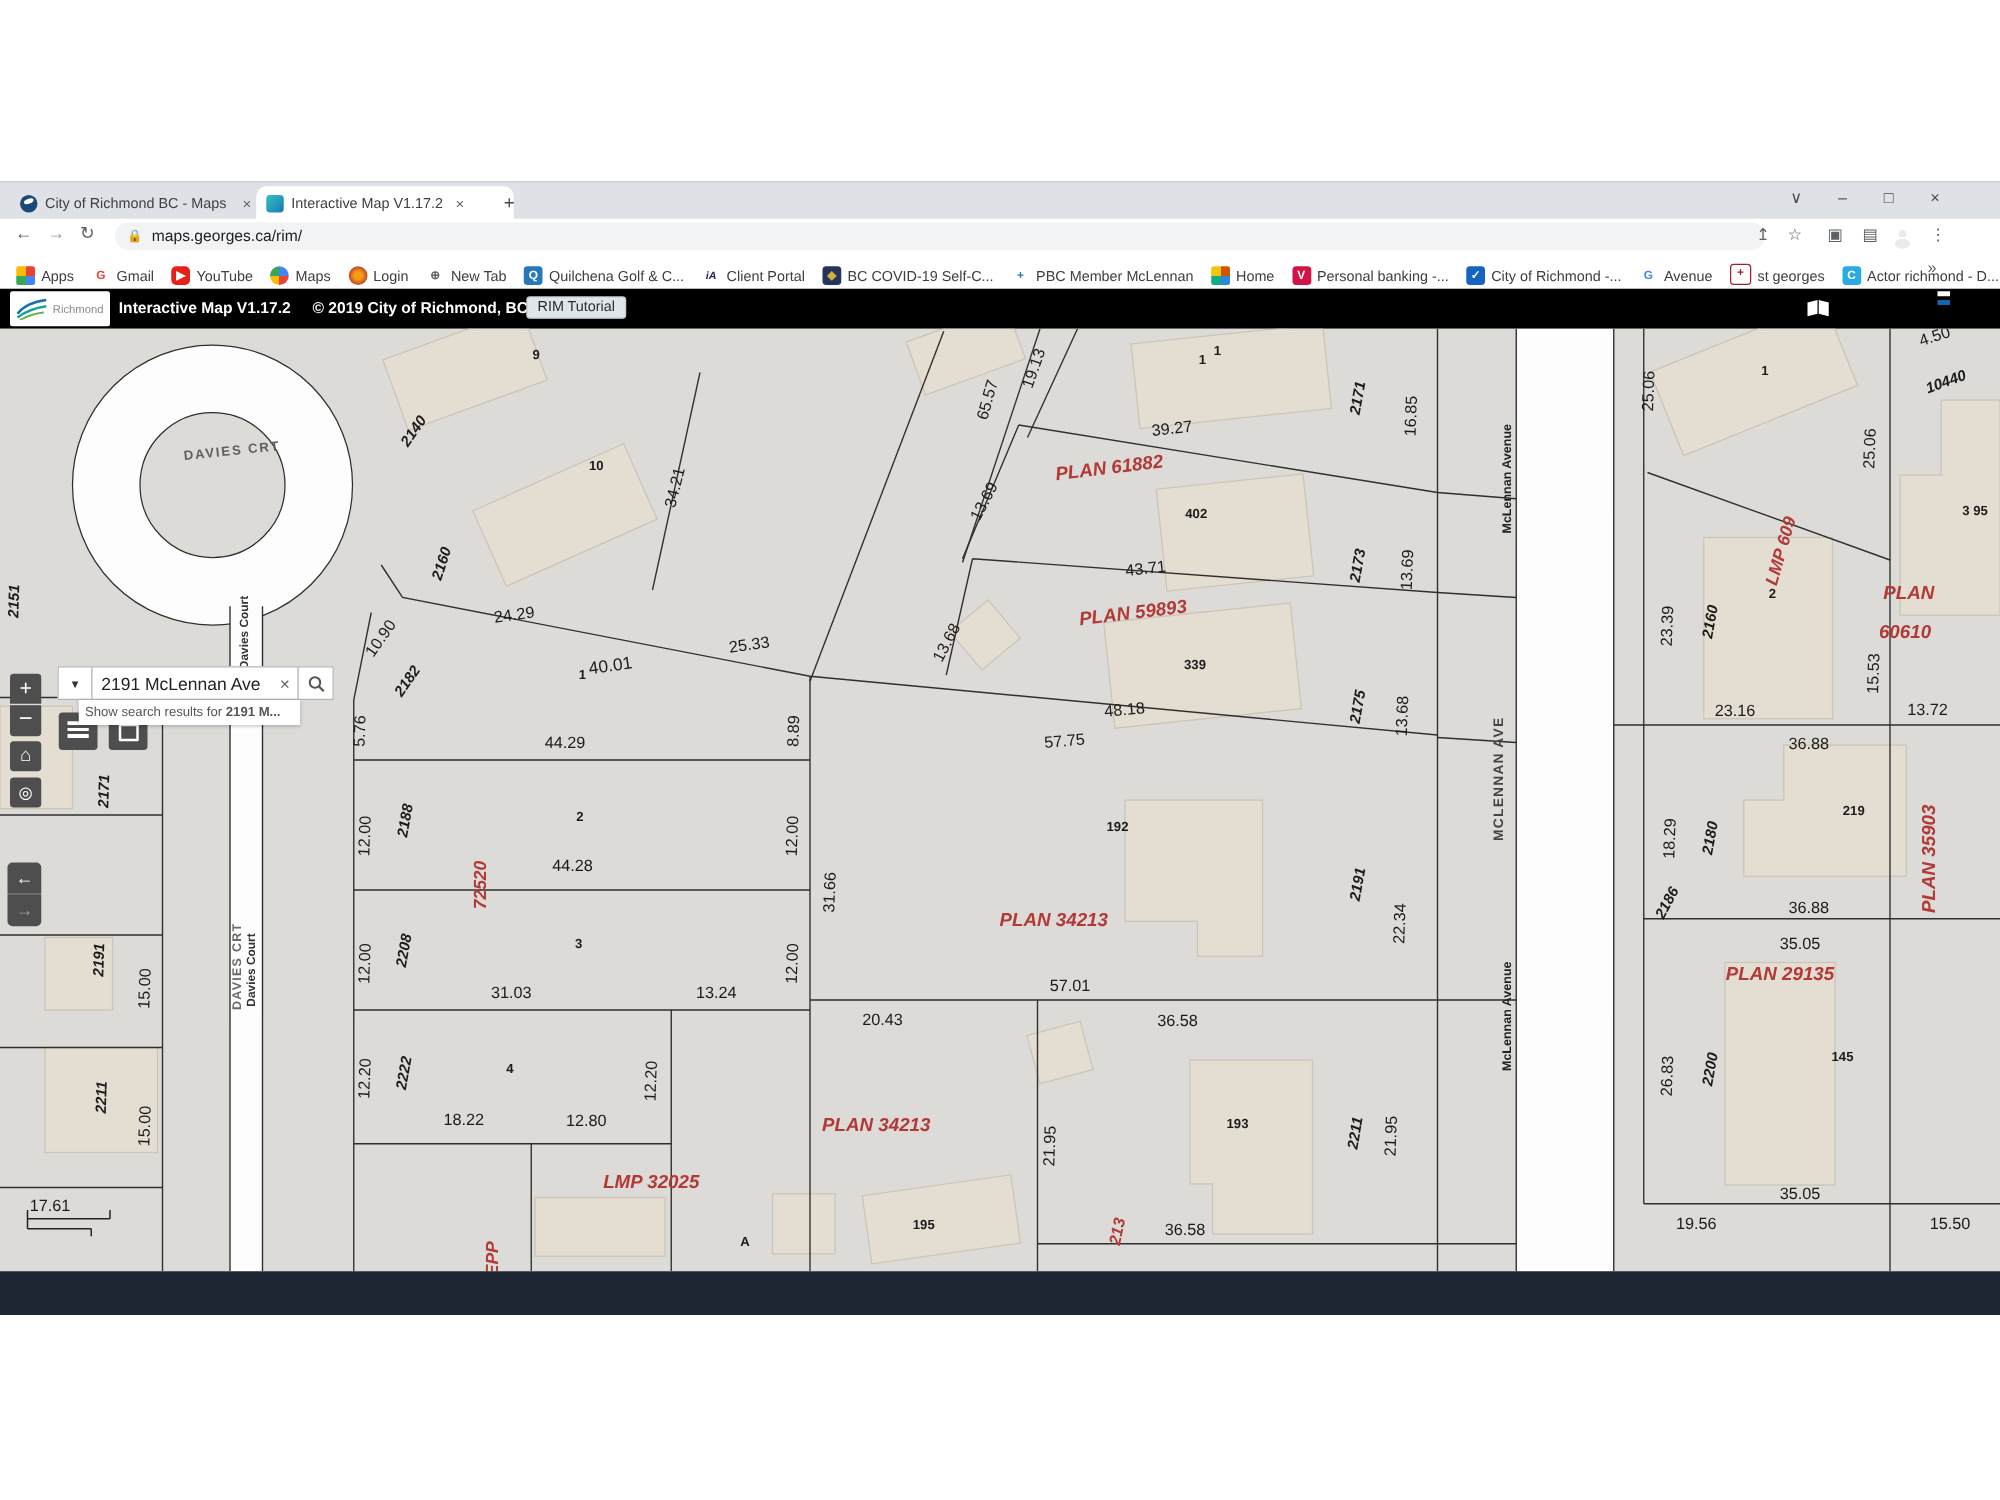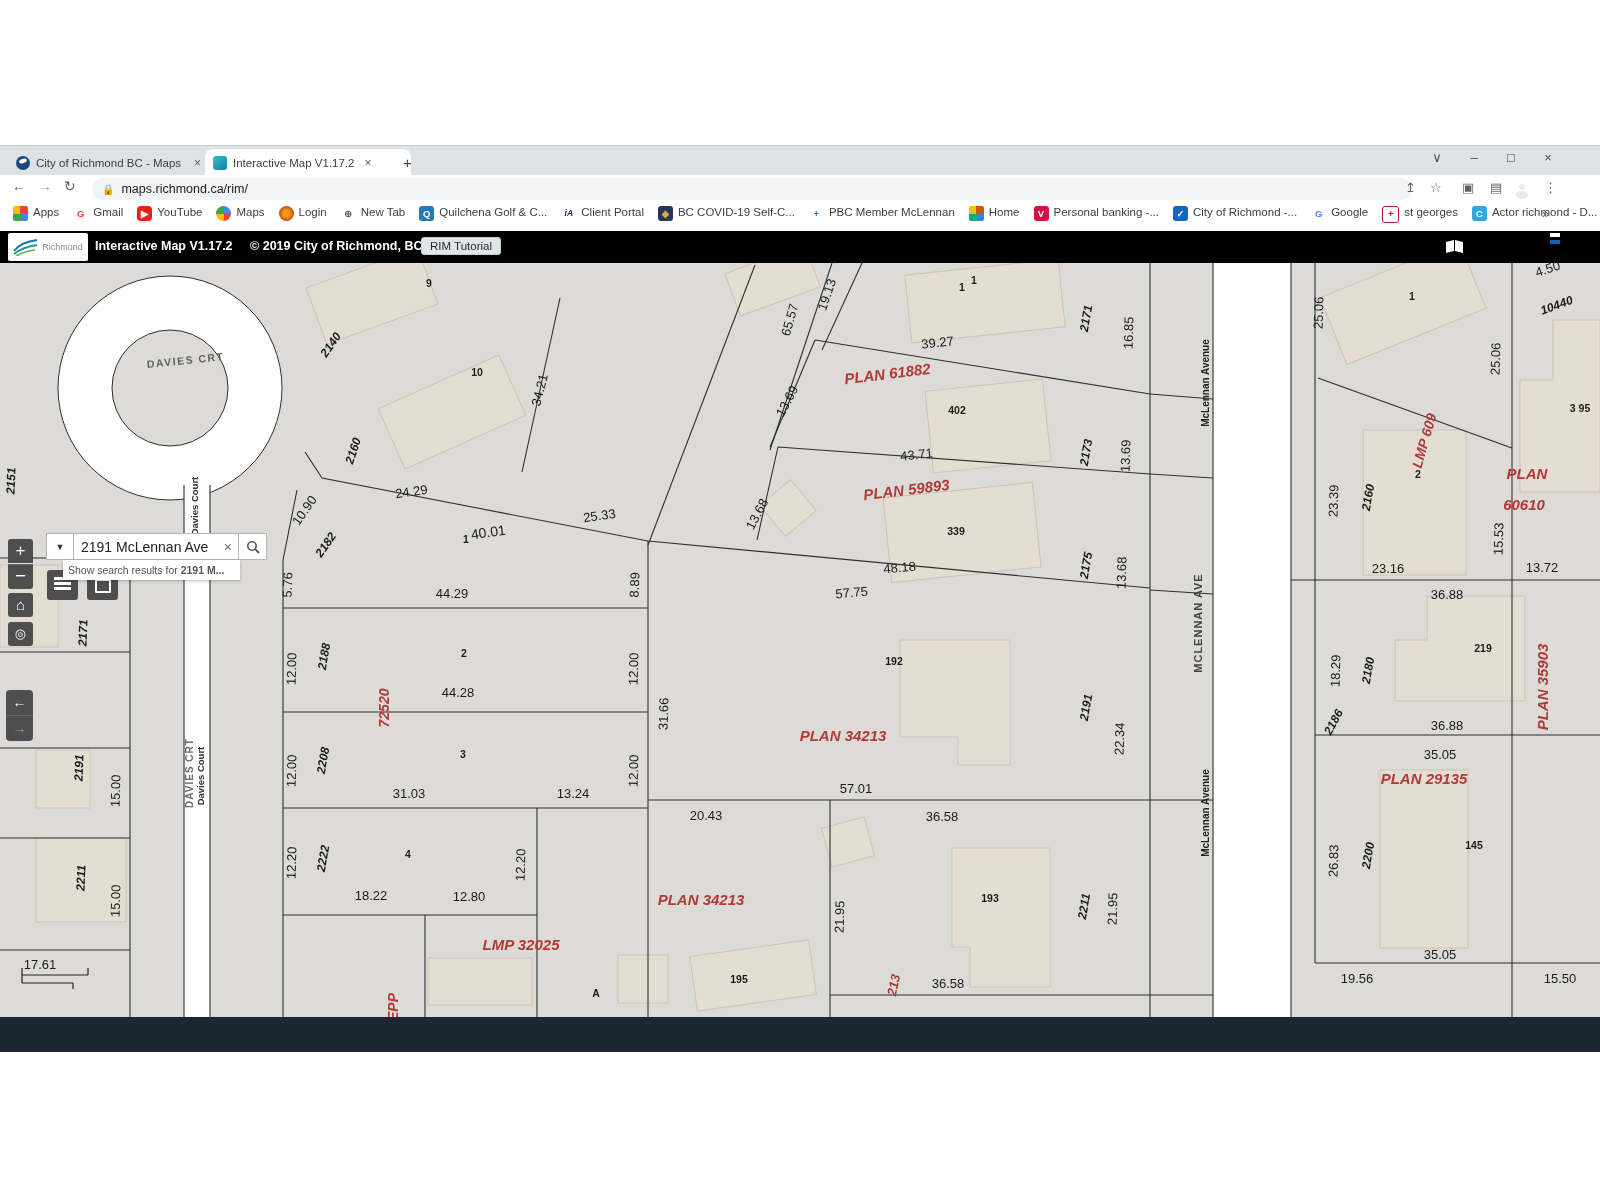--- a/index.html
+++ b/index.html
@@ -22,21 +22,21 @@
   .navico{position:absolute;top:3px;font-size:14px;color:#5f6368;cursor:pointer}
   #urlpill{position:absolute;left:92px;top:3px;width:1300px;height:22px;background:#f1f3f4;border-radius:11px;display:flex;align-items:center;padding:0 10px;gap:7px}
   #urlpill .lock{font-size:10px;color:#5f6368}
   #urlpill .url{font-size:12.5px;color:#202124}
   .abr-ico{position:absolute;top:5px;color:#5f6368;font-size:13px;cursor:pointer}
   .avatar{width:16px;height:16px;border-radius:50%;background:#7d8288;position:relative;overflow:hidden}
   .avatar::before{content:"";position:absolute;left:5px;top:3px;width:6px;height:6px;border-radius:50%;background:#e8eaed}
   .avatar::after{content:"";position:absolute;left:2px;top:10px;width:12px;height:8px;border-radius:50%;background:#e8eaed}
   
   #bmbar{left:0;top:203px;width:1600px;height:28px;background:#fff;border-bottom:1px solid #dadce0;display:flex;align-items:center;padding-left:6px;overflow:hidden}
-  .bm{display:flex;align-items:flex-start;gap:5px;padding:0 7px;height:22px;border-radius:11px;cursor:pointer;flex:none}
+  .bm{display:flex;align-items:flex-end;gap:5px;padding:0 7px;height:22px;border-radius:11px;cursor:pointer;flex:none}
   .bm-label{font-size:11.5px;color:#3c4043;white-space:nowrap}
   .fav{width:15px;height:15px;border-radius:3px;font-size:9.5px;font-weight:bold;line-height:15px;text-align:center;flex:none}
   .fav-grid{background:conic-gradient(#ea4335 0 90deg,#4285f4 0 180deg,#34a853 0 270deg,#fbbc04 0);border-radius:2px}
   .fav-grid2{background:conic-gradient(#d35400 0 90deg,#2e86de 0 180deg,#10ac84 0 270deg,#f1c40f 0);border-radius:2px}
   .fav-pin{border-radius:50%;background:conic-gradient(#4285f4 0 90deg,#ea4335 0 180deg,#fbbc04 0 270deg,#34a853 0)}
   .fav-login{border-radius:50%;background:radial-gradient(#f39c12 30%,#c0392b 75%)}
   .fav-apple{border-radius:50%;background:#6ab04c}
   .fav-border{border:1px solid #a51e2d;line-height:13px;background:#fff}
   .fav-round{border-radius:4px}
   #bm-overflow{position:absolute;left:1542px;top:206px;font-size:13px;color:#5f6368;cursor:pointer}
@@ -103,21 +103,21 @@
   <span class="winctl" style="left:1496px">□</span>
   <span class="winctl" style="left:1533px">×</span>
 </div>
 
 <div id="addrbar" class="abs">
   <span class="navico" style="left:12px">←</span>
   <span class="navico" style="left:38px;color:#9aa0a6">→</span>
   <span class="navico" style="left:64px">↻</span>
   <div id="urlpill">
     <span class="lock">🔒</span>
-    <span class="url">maps.richmond.ca/rim/</span>
+    <span class="url">maps.georges.ca/rim/</span>
   </div>
   <span class="abr-ico" style="left:1405px">↥</span>
   <span class="abr-ico" style="left:1430px">☆</span>
   <span class="abr-ico" style="left:1462px">▣</span>
   <span class="abr-ico" style="left:1490px">▤</span>
   <span class="abr-ico" style="left:1514px;top:6px"><span class="avatar"></span></span>
   <span class="abr-ico" style="left:1544px">⋮</span>
 </div>
 
 <div id="bmbar" class="abs">
@@ -168,21 +168,21 @@
     <div class="bm">
       <span class="fav " style="background: rgb(211, 18, 69); color: rgb(255, 255, 255);">V</span>
       <span class="bm-label">Personal banking -...</span>
     </div>
     <div class="bm">
       <span class="fav " style="background: rgb(21, 101, 192); color: rgb(255, 255, 255);">✓</span>
       <span class="bm-label">City of Richmond -...</span>
     </div>
     <div class="bm">
       <span class="fav " style="color: rgb(66, 133, 244);">G</span>
-      <span class="bm-label">Google</span>
+      <span class="bm-label">Avenue</span>
     </div>
     <div class="bm">
       <span class="fav fav-border" style="color: rgb(165, 30, 45);">+</span>
       <span class="bm-label">st georges</span>
     </div>
     <div class="bm">
       <span class="fav " style="background: rgb(41, 171, 226); color: rgb(255, 255, 255);">C</span>
       <span class="bm-label">Actor richmond - D...</span>
     </div>
     <div class="bm">

